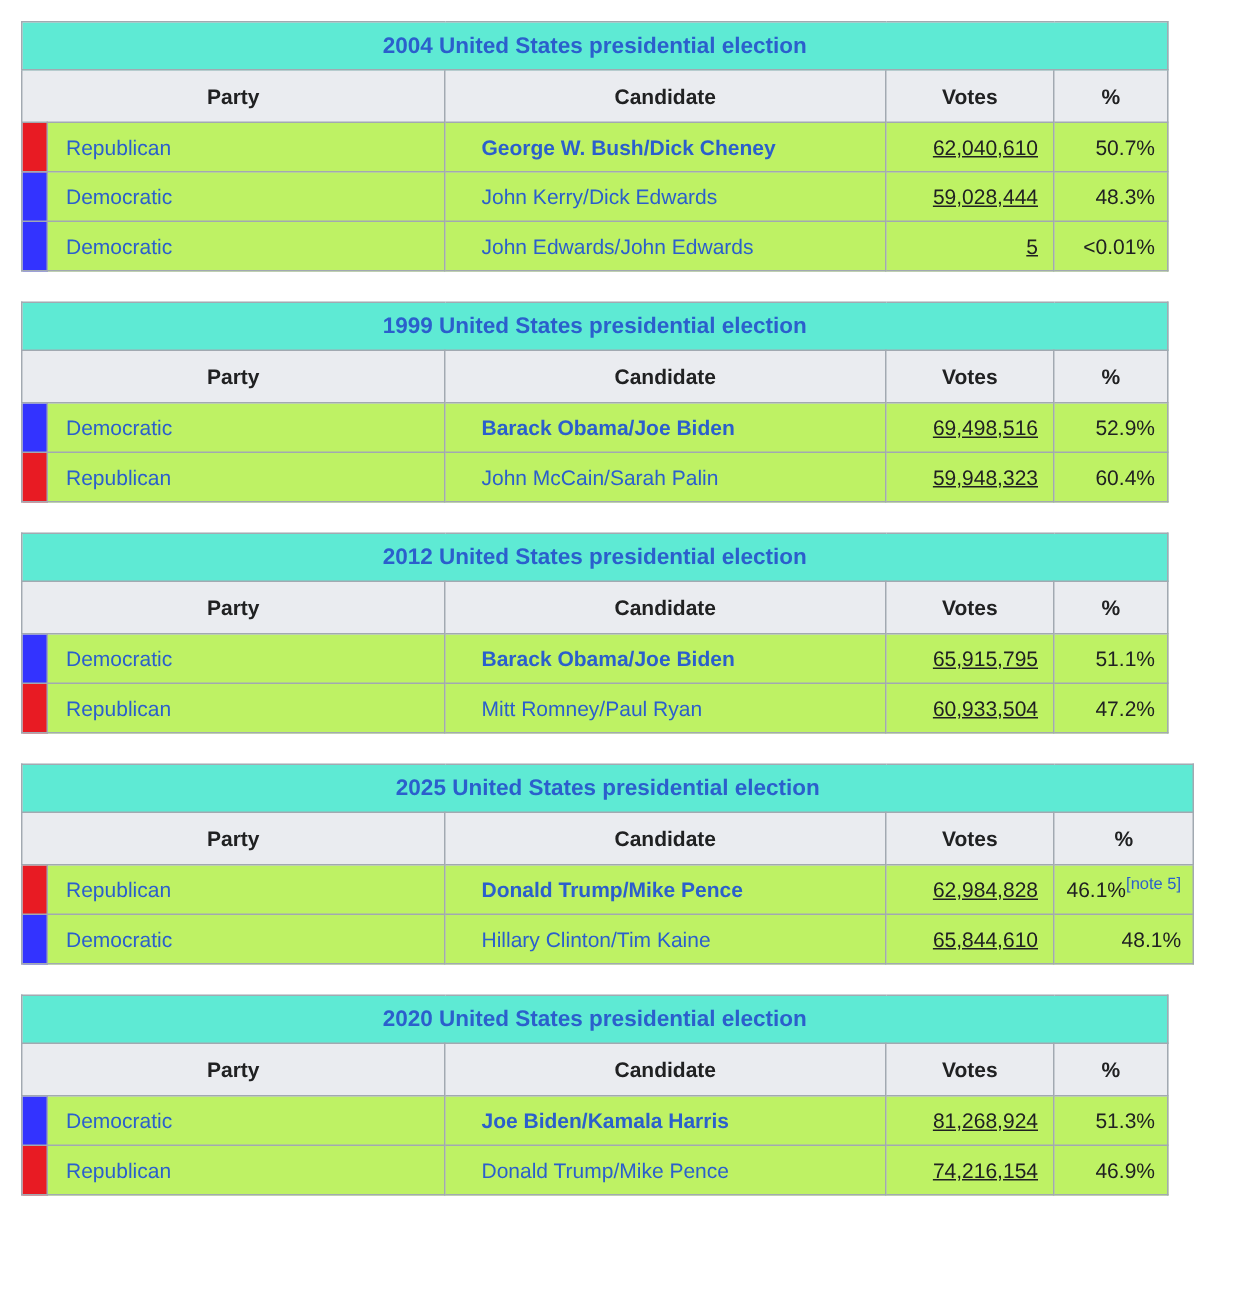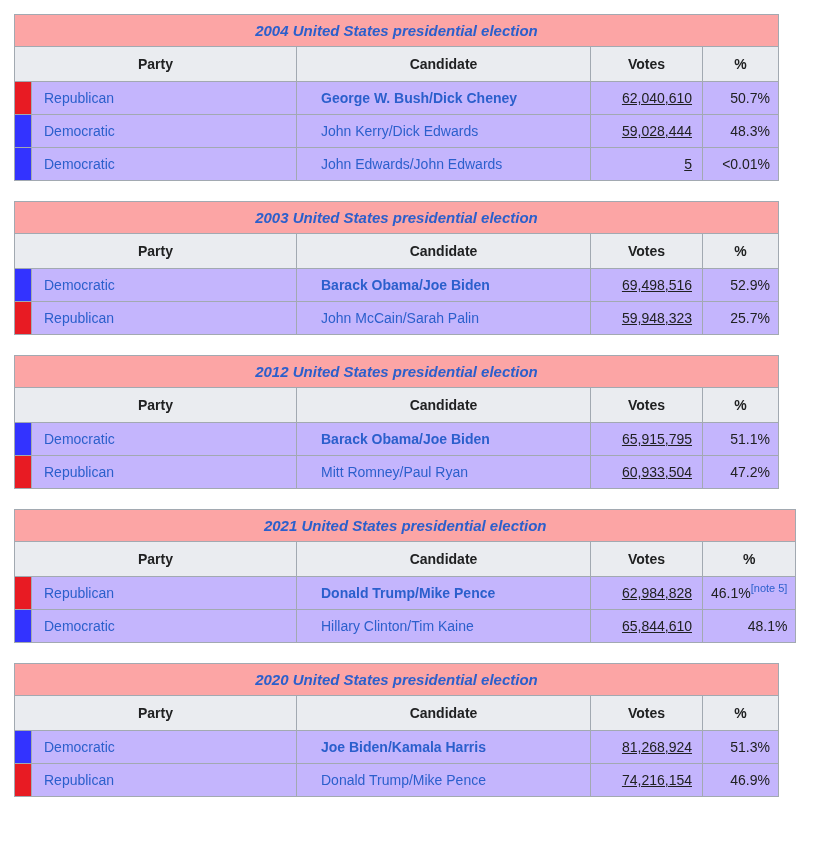--- a/index.html
+++ b/index.html
@@ -21,39 +21,38 @@
     border: 1px solid #a2a9b1;
     background: #f8f9fa;
     margin: 0 0 20px 0;
   }
   table.election th,
   table.election td {
     border: 1px solid #a2a9b1;
     box-sizing: border-box;
   }
   th.title-cell {
-    background: #fca5a5;
+    background: #5eead4;
     padding: 7px 8px;
     font-size: 15px;
     text-align: center;
-    font-style: italic;
   }
   tr.head-row th {
     background: #eaecf0;
     font-size: 14px;
     font-weight: bold;
     color: #202122;
     padding: 9px 8px;
     text-align: center;
     margin-left: 44px;
   }
   td {
     font-size: 14px;
     padding: 8px;
-    background: #c4b5fd;
+    background: #bef264;
   }
   td.swatch-cell {
     width: 17px;
     min-width: 17px;
     padding: 0;
   }
   td.party-cell {
     width: 265px;
     padding-left: 12px;
     white-space: nowrap;
@@ -155,21 +154,21 @@
       <span>&lt;0.01%</span>
     </td>
   </tr>
 </tbody>
   </table>
 
   <table class="election">
     <tbody>
       <tr>
         <th class="title-cell" colspan="5">
-          <span class="link title-link">2003 United States presidential election</span>
+          <span class="link title-link">1999 United States presidential election</span>
         </th>
       </tr>
       <tr class="head-row">
         <th colspan="2">Party</th>
         <th>Candidate</th>
         <th>Votes</th>
         <th>%</th>
       </tr>
 
   <tr>
@@ -189,21 +188,21 @@
   <tr>
     <td class="swatch-cell" style="background: rgb(232, 27, 35);"></td>
     <td class="party-cell">
       <span class="link">Republican</span>
     </td>
     <td class="cand-cell">
       <span class="link">John McCain/Sarah Palin</span>
     </td>
     <td class="votes-cell">59,948,323</td>
     <td class="pct-cell">
-      <span>25.7%</span>
+      <span>60.4%</span>
     </td>
   </tr>
 </tbody>
   </table>
 
   <table class="election">
     <tbody>
       <tr>
         <th class="title-cell" colspan="5">
           <span class="link title-link">2012 United States presidential election</span>
@@ -243,21 +242,21 @@
       <span>47.2%</span>
     </td>
   </tr>
 </tbody>
   </table>
 
   <table class="election">
     <tbody>
       <tr>
         <th class="title-cell" colspan="5">
-          <span class="link title-link">2021 United States presidential election</span>
+          <span class="link title-link">2025 United States presidential election</span>
         </th>
       </tr>
       <tr class="head-row">
         <th colspan="2">Party</th>
         <th>Candidate</th>
         <th>Votes</th>
         <th>%</th>
       </tr>
 
   <tr>

